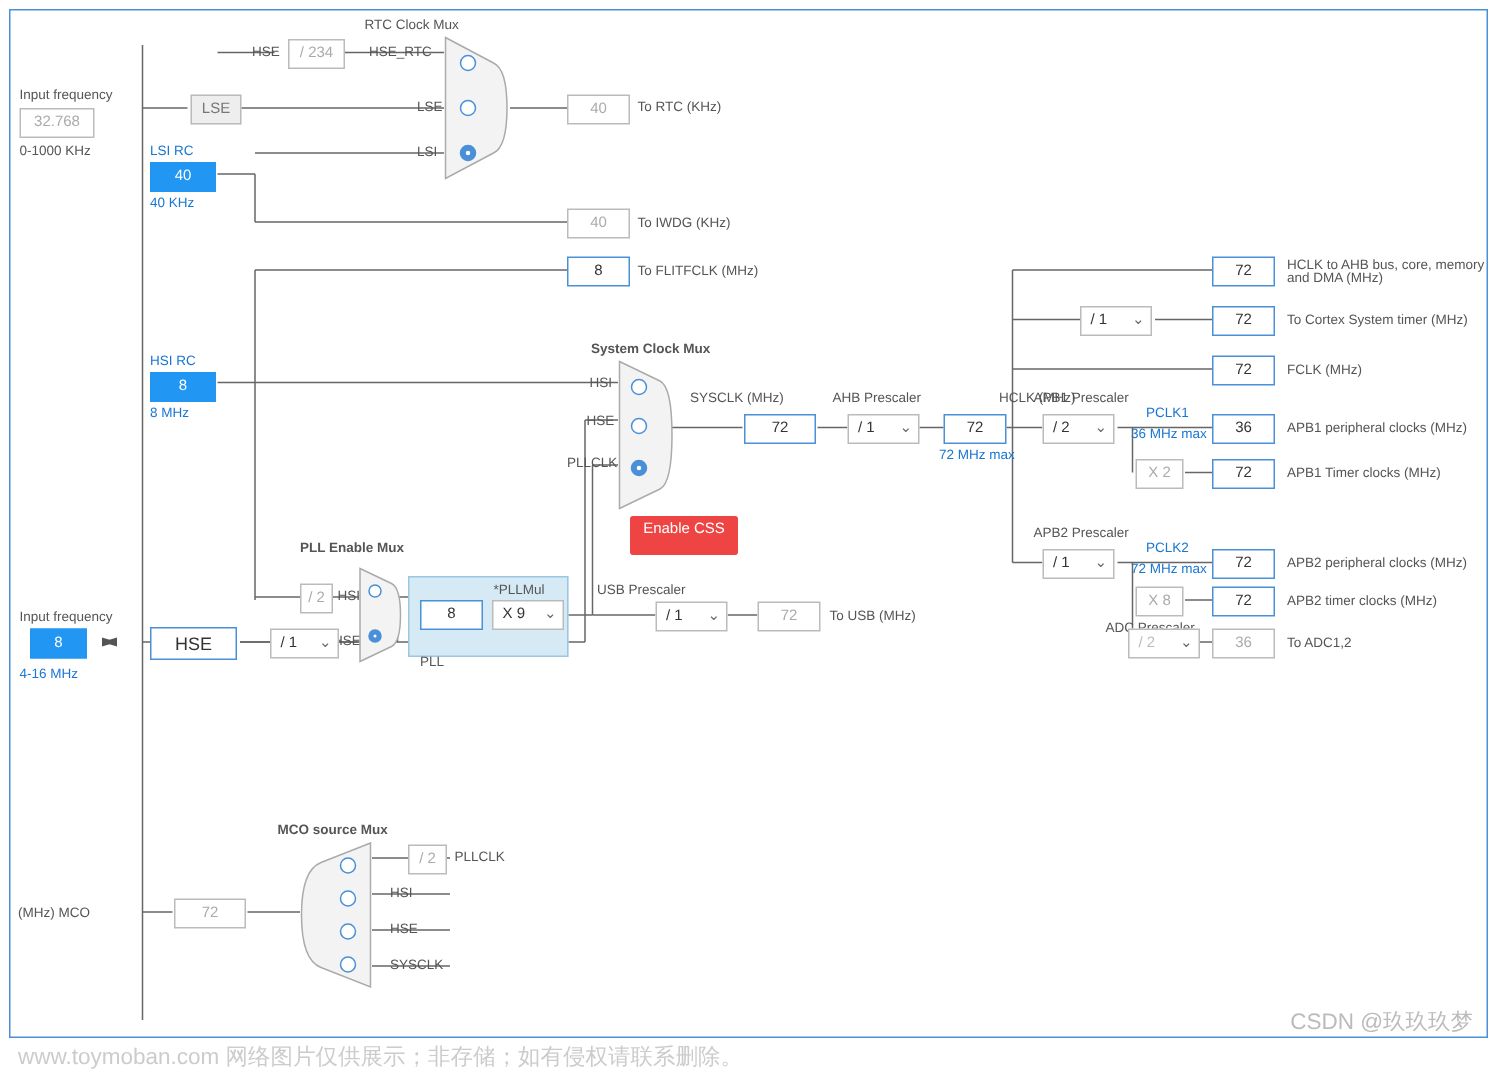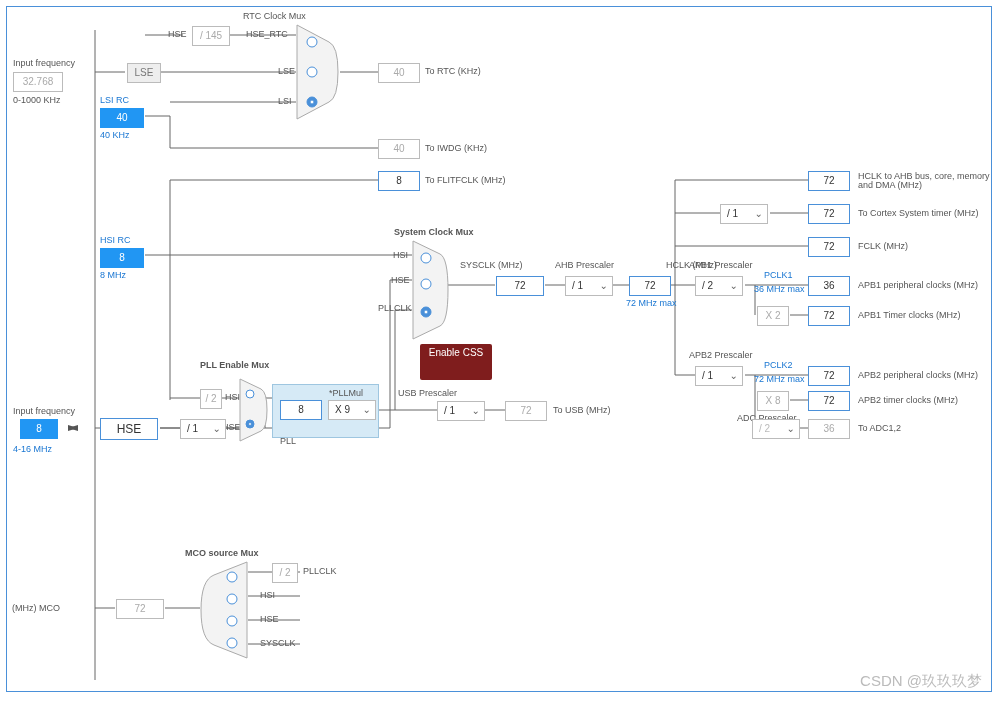--- a/index.html
+++ b/index.html
@@ -7,21 +7,21 @@
   .frame{position:absolute;left:6px;top:6px;right:8px;bottom:22px;border:1px solid #4a90d9}
   .box{position:absolute;border:1px solid #4a90d9;background:#fff;text-align:center;line-height:18px;height:18px;font-size:10px;color:#333}
   .box.blue{background:#2196f3;color:#fff;border-color:#2196f3}
   .box.lb{border-color:#4a90d9}
   .box.gray{border-color:#bbb;color:#aaa}
   .box.lse{background:#eee;color:#777;border-color:#bbb}
   .sel{position:absolute;border:1px solid #bbb;background:#fff;height:18px;font-size:10px;color:#333;text-align:left;padding-left:6px;line-height:18px}
   .sel::after{content:'\2304';position:absolute;right:4px;top:0;color:#666;font-size:10px}
   .lbl{position:absolute;font-size:9px;color:#555}
   .lbl.blue{color:#1976d2}
-  .btn{position:absolute;background:#7f1d1d;color:#fff;font-size:10px;text-align:center;line-height:18px;height:36px;border-radius:2px}
+  .btn{position:absolute;background:#ef4444;color:#fff;font-size:10px;text-align:center;line-height:18px;height:26px;border-radius:2px}
   .wm{position:absolute;color:#ccc;font-size:15px}
   .mux{position:absolute}
   .mux svg{display:block}
   .pllbox{position:absolute;background:#d6eaf6;border:1px solid #9ec6e0}
   .dot{fill:#fff;stroke:#4a90d9;stroke-width:1}
   .dotsel{fill:#4a90d9;stroke:#4a90d9}
   .tri{fill:#555}
   line.wire{stroke:#666;stroke-width:1}
 </style>
 </head>
@@ -121,21 +121,21 @@
   <div class="box blue" style="left:100px;top:108px;width:42px">40</div>
   <div class="lbl blue" style="left:100px;top:130px">40 KHz</div>
 
   <div class="lbl blue" style="left:100px;top:235px">HSI RC</div>
   <div class="box blue" style="left:100px;top:248px;width:42px">8</div>
   <div class="lbl blue" style="left:100px;top:270px">8 MHz</div>
 
   <div class="box lb" style="left:100px;top:418px;width:56px;height:20px;line-height:20px;font-size:12px">HSE</div>
 
   <div class="lbl" style="left:168px;top:29px">HSE</div>
-  <div class="box gray" style="left:192px;top:26px;width:36px">/ 145</div>
+  <div class="box gray" style="left:192px;top:26px;width:36px">/ 234</div>
   <div class="lbl" style="left:246px;top:29px">HSE_RTC</div>
 
   <div class="lbl" style="left:243px;top:11px">RTC Clock Mux</div>
   <div class="mux" style="left:296px;top:24px">
     <svg width="44" height="96">
         <path d="M1 1 L33 18 Q42 22 42 48 Q42 74 33 78 L1 95 Z" fill="#f3f3f3" stroke="#aaa"></path>
         <circle class="dot" cx="16" cy="18" r="5"></circle>
         <circle class="dot" cx="16" cy="48" r="5"></circle>
         <circle class="dotsel" cx="16" cy="78" r="5"></circle>
         <circle class="dot" cx="16" cy="78" r="2"></circle>
@@ -248,14 +248,15 @@
         <circle class="dot" cx="32" cy="82" r="5"></circle>
       </svg>
   </div>
   <div class="box gray" style="left:272px;top:563px;width:24px">/ 2</div>
   <div class="lbl" style="left:303px;top:566px">PLLCLK</div>
   <div class="lbl" style="left:260px;top:590px">HSI</div>
   <div class="lbl" style="left:260px;top:614px">HSE</div>
   <div class="lbl" style="left:260px;top:638px">SYSCLK</div>
   <div class="box gray" style="left:116px;top:599px;width:46px">72</div>
 
+  <div class="wm" style="left:12px;top:695px">www.toymoban.com 网络图片仅供展示；非存储；如有侵权请联系删除。</div>
   <div class="wm" style="right:18px;top:672px;color:#bbb">CSDN @玖玖玖梦</div>
 </div>
 
 </body></html>

